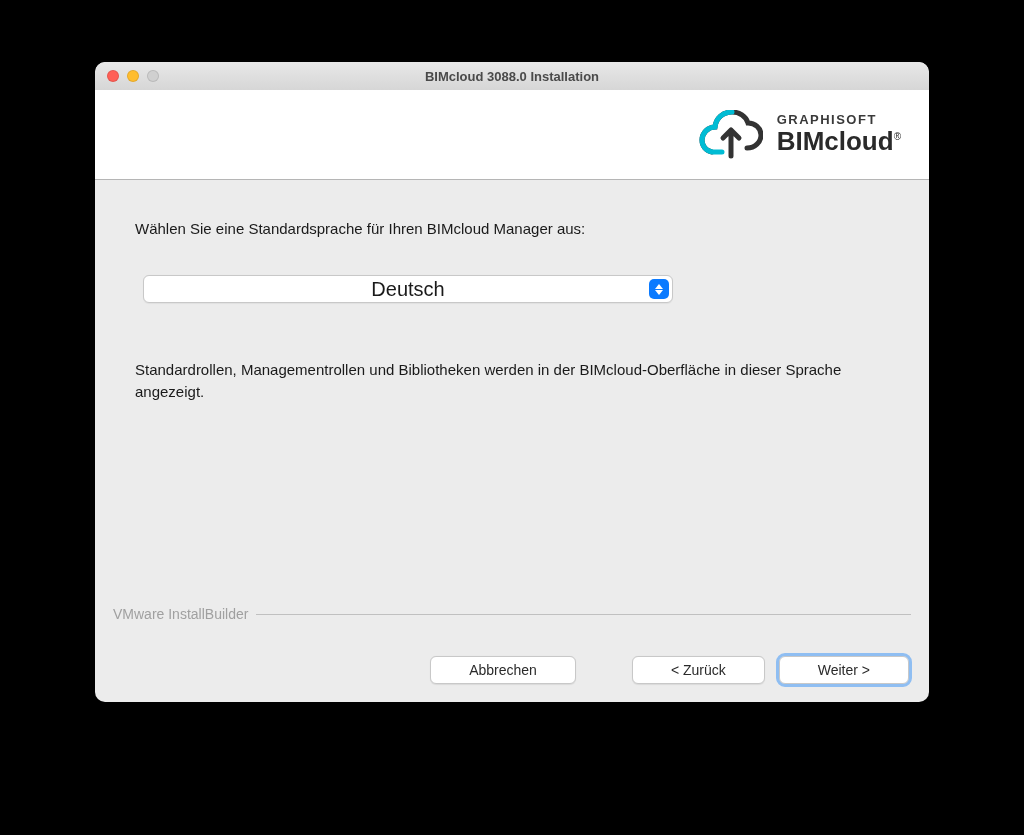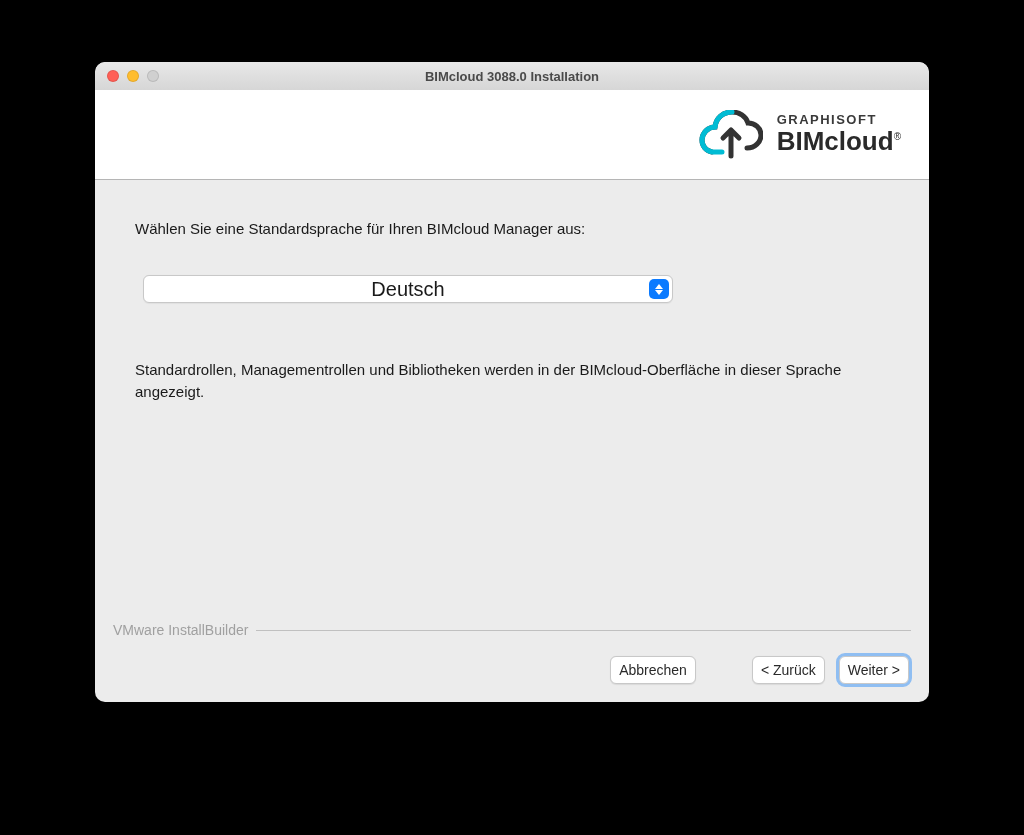--- a/index.html
+++ b/index.html
@@ -144,40 +144,40 @@
       line-height: 1.45;
       margin-top: 38px;
     }
     .footer-area {
       padding: 0 18px 18px 18px;
     }
     .builder-line {
       display: flex;
       align-items: center;
       gap: 8px;
-      margin-bottom: 18px;
+      margin-bottom: 34px;
     }
     .builder-label {
       font-size: 14px;
       color: #a0a0a0;
     }
     .builder-hr {
       flex: 1;
       height: 1px;
       background: #c0c0c0;
     }
     .buttons {
       display: flex;
       justify-content: flex-end;
       gap: 14px;
       padding-right: 2px;
     }
     .btn {
       height: 28px;
-      padding: 0 8px;
+      padding: 0 38px;
       background: #ffffff;
       border: 1px solid #c8c8c8;
       border-radius: 6px;
       font-size: 14px;
       color: #2a2a2a;
       cursor: pointer;
       box-shadow: 0 0.5px 1px rgba(0,0,0,0.08);
       display: flex;
       align-items: center;
     }

